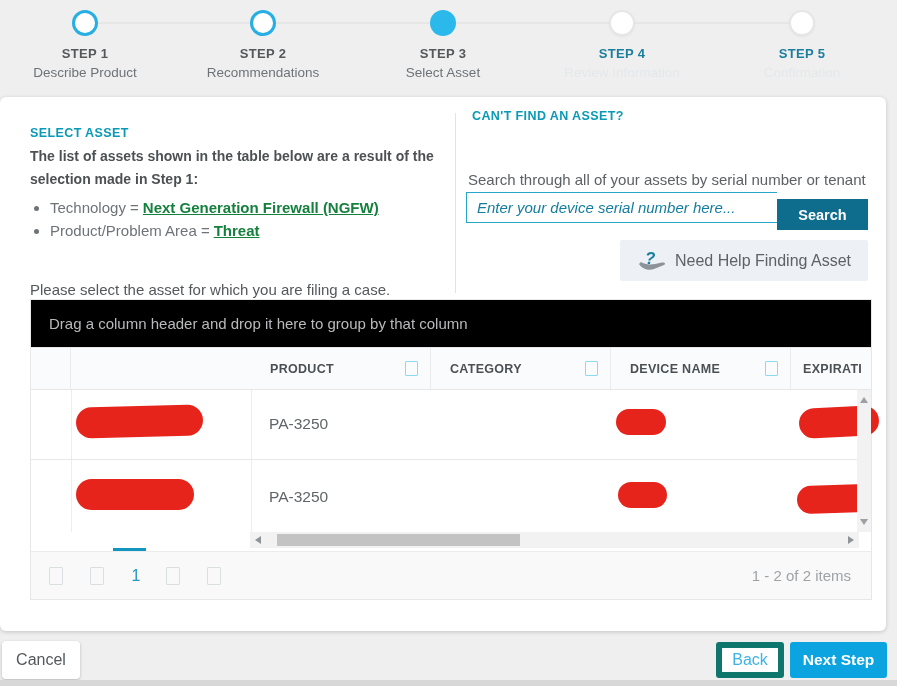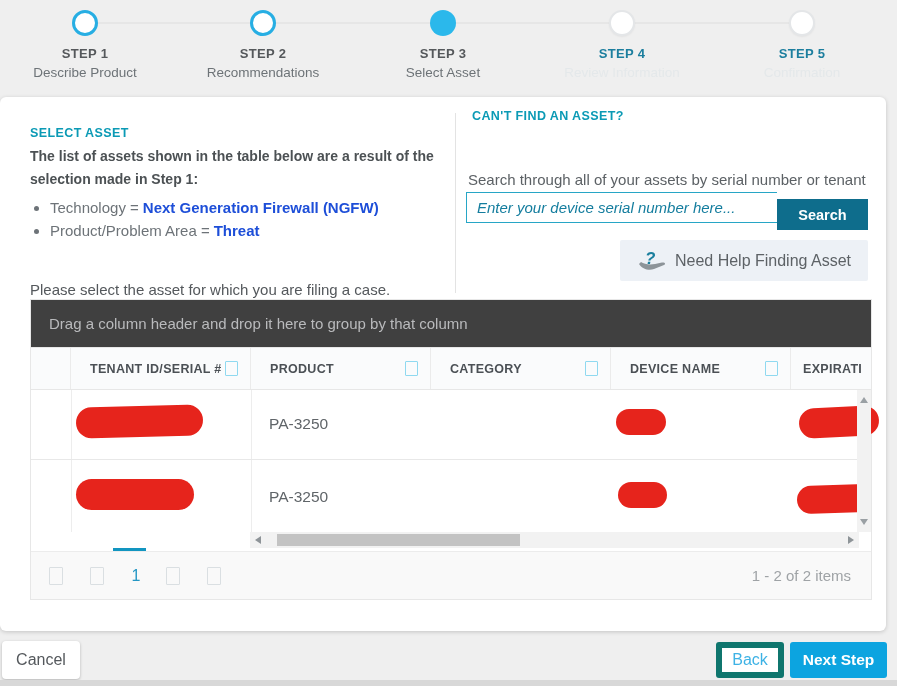--- a/index.html
+++ b/index.html
@@ -18,39 +18,39 @@
   .s-todo .step-title{color:#1c7e9e;}
   .s-todo .step-sub{color:#e4e8ea;}
 
   
   .card{position:absolute;left:0;top:97px;width:886px;height:534px;background:#fff;border-radius:6px;
         box-shadow:0 1px 4px rgba(0,0,0,.18);}
   .sa-heading{position:absolute;left:30px;top:29px;font-size:12.5px;font-weight:bold;letter-spacing:.4px;color:#0b9ab5;}
   .sa-intro{position:absolute;left:30px;top:48px;width:410px;font-size:14px;font-weight:bold;color:#4c5154;line-height:23px;}
   .sa-bullets{position:absolute;left:34px;top:100px;margin:0;padding:0 0 0 16px;}
   .sa-bullets li{font-size:15px;color:#6d7378;line-height:22px;margin-bottom:1px;}
-  .sa-bullets .crit-value{color:#1d4ed8;font-weight:600;padding-left:4px;}
+  .sa-bullets .crit-value{color:#15803d;font-weight:600;padding-left:4px;text-decoration:underline;}
   .v-divider{position:absolute;left:455px;top:16px;width:1px;height:180px;background:#e3e3e3;}
 
   .fa-heading{position:absolute;left:472px;top:12px;font-size:12.5px;font-weight:bold;letter-spacing:.4px;color:#0b9ab5;}
   .fa-instruction{position:absolute;left:468px;top:74px;font-size:15px;color:#5c6165;}
   .fa-input{position:absolute;left:466px;top:95px;width:311px;height:31px;box-sizing:border-box;
             border:1px solid #27a6c6;border-right:none;padding:0 10px;font-size:15px;font-style:italic;color:#147d9e;
             font-family:"Liberation Sans",sans-serif;outline:none;}
   .fa-input::placeholder{color:#147d9e;opacity:1;}
   .fa-search{position:absolute;left:777px;top:102px;width:91px;height:31px;background:#0e6d8c;border:none;
              color:#fff;font-size:14.5px;font-weight:bold;font-family:"Liberation Sans",sans-serif;cursor:pointer;}
   .fa-help{position:absolute;left:620px;top:143px;width:248px;height:41px;background:#edf1f6;border:none;border-radius:2px;
            display:flex;align-items:center;justify-content:center;gap:8px;font-size:16px;color:#5d6266;
            font-family:"Liberation Sans",sans-serif;cursor:pointer;}
   .sa-prompt{position:absolute;left:30px;top:184px;font-size:15px;color:#54585c;}
 
   
   .grid{position:absolute;left:30px;top:202px;width:842px;border:1px solid #e7e7e7;box-sizing:border-box;background:#fff;}
-  .group-bar{height:47px;background:#404040;border-bottom:1px solid #e7e7e7;display:flex;align-items:center;
+  .group-bar{height:47px;background:#000000;border-bottom:1px solid #e7e7e7;display:flex;align-items:center;
              padding-left:18px;font-size:15px;color:#b9babc;}
   .hdr-row{height:41px;background:#fafbfc;border-bottom:1px solid #e7e7e7;position:relative;overflow:hidden;}
   .hdr-cell{position:absolute;top:0;height:41px;display:flex;align-items:center;box-sizing:border-box;
             border-right:1px solid #ebebeb;padding-left:19px;font-size:12.5px;font-weight:bold;letter-spacing:.3px;color:#4b5055;}
   .filter-icon{width:11px;height:13px;border:1px solid #8fd9f0;border-radius:1px;margin-left:auto;margin-right:12px;}
   .body-rows{position:relative;height:142px;}
   .t-row{position:absolute;left:0;width:100%;height:70px;border-bottom:1px solid #e8e8e8;box-sizing:border-box;}
   .t-row.r2{height:72px;border-bottom:none;}
   .cell-line{position:absolute;top:0;bottom:0;width:1px;background:#ededed;}
   .redact{position:absolute;background:#e6241c;border-radius:16px;}
@@ -145,24 +145,20 @@
 
     <div class="sa-prompt">Please select the asset for which you are filing a case.</div>
 
     <div class="grid">
       <div class="group-bar">
         <span>Drag a column header and drop it here to group by that column</span>
       </div>
 
       <div class="hdr-row">
         <div class="hdr-cell" style="left:0;width:40px;padding-left:0;"></div>
-        <div class="hdr-cell" style="left:40px;width:180px;">
-          <span>TENANT ID/SERIAL #</span>
-          <span class="filter-icon"></span>
-        </div>
         <div class="hdr-cell" style="left:220px;width:180px;">
           <span>PRODUCT</span>
           <span class="filter-icon"></span>
         </div>
         <div class="hdr-cell" style="left:400px;width:180px;">
           <span>CATEGORY</span>
           <span class="filter-icon"></span>
         </div>
         <div class="hdr-cell" style="left:760px;width:82px;border-right:none;padding-left:12px;">
           <span>EXPIRATI</span>

